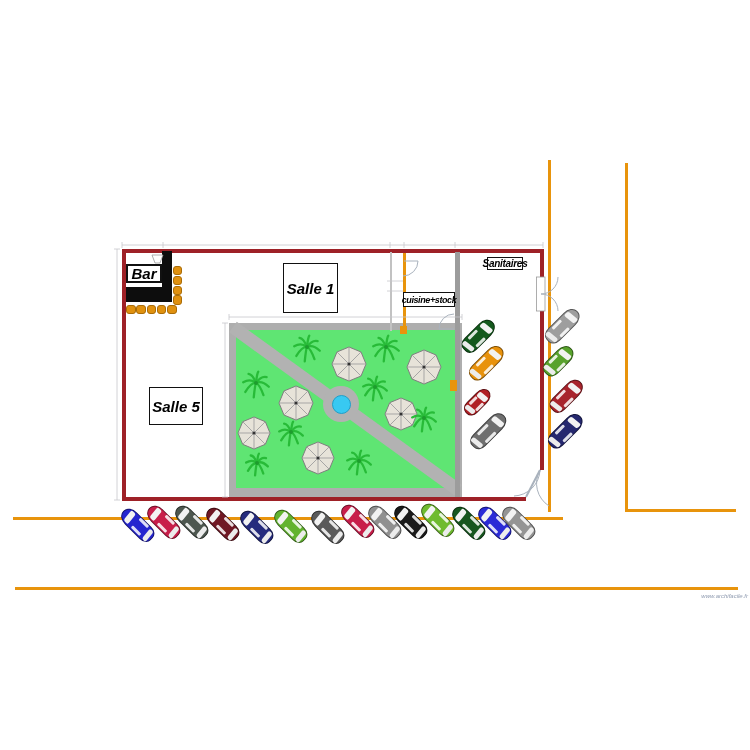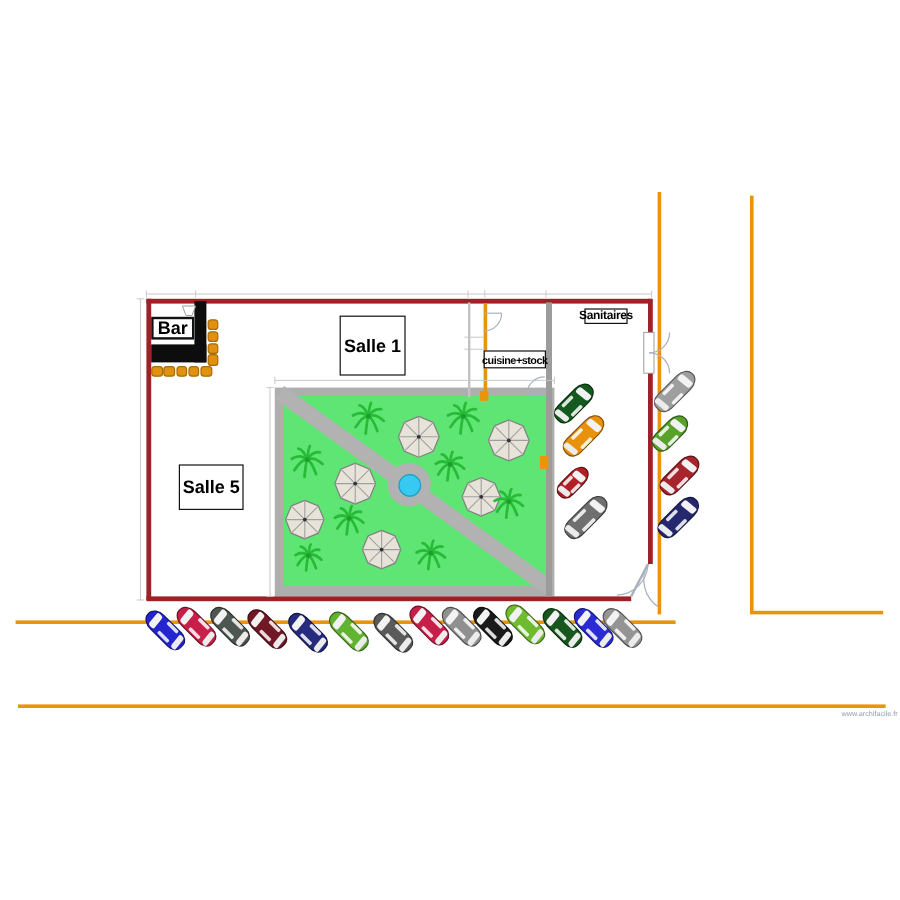--- a/index.html
+++ b/index.html
@@ -1,17 +1,17 @@
 <!DOCTYPE html>
 <html><head>
 <meta charset="utf-8">
 <style>
   html,body{margin:0;padding:0;background:#fff;}
   #canvas{position:relative;width:750px;height:750px;background:#fff;overflow:hidden;
-          font-family:"Liberation Sans",sans-serif;}
+          font-family:"Liberation Sans",sans-serif;font-style:italic;}
   .abs{position:absolute;}
   .box-label{position:absolute;background:#fff;border:1.5px solid #111;display:flex;
              align-items:center;justify-content:center;font-weight:bold;color:#000;
              z-index:6;white-space:nowrap;box-sizing:border-box;}
   #label-bar{left:126px;top:264px;width:36px;height:19px;font-size:15px;border-width:2px;}
   #label-salle1{left:283px;top:263px;width:55px;height:50px;font-size:15px;}
   #label-salle2{left:149px;top:387px;width:54px;height:38px;font-size:15px;}
   #label-cuisine{left:403px;top:292px;width:52px;height:15px;font-size:9px;letter-spacing:-0.4px;border-width:1px;}
   #label-sanitaires{left:487px;top:257px;width:36px;height:13px;font-size:10px;letter-spacing:-0.3px;border-width:1px;}
   #watermark{position:absolute;right:2px;top:593px;font-size:6px;color:#8f9bb0;z-index:6;}

